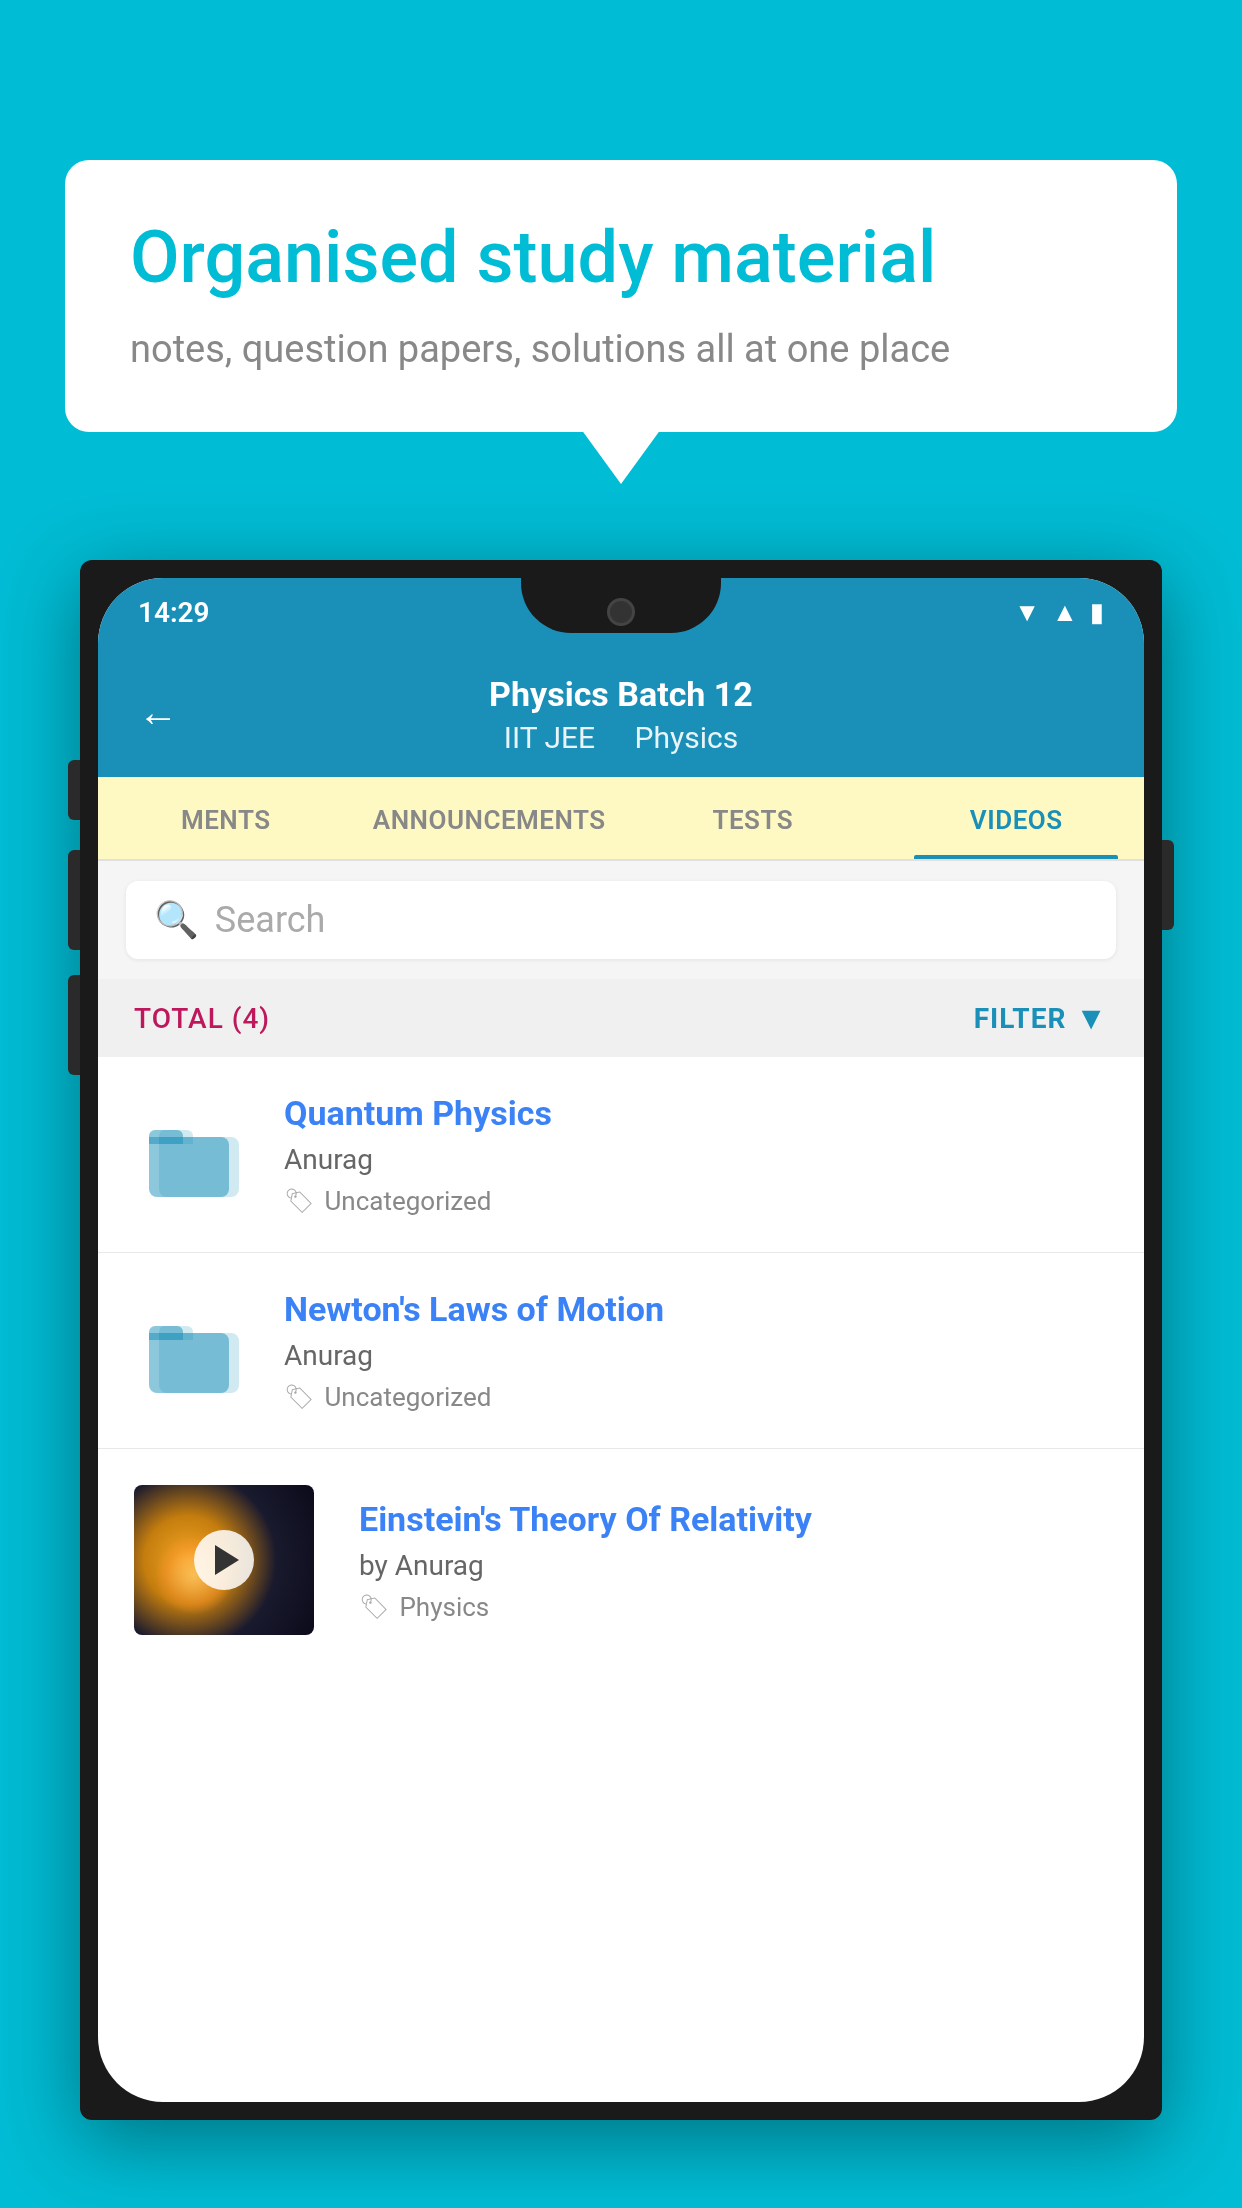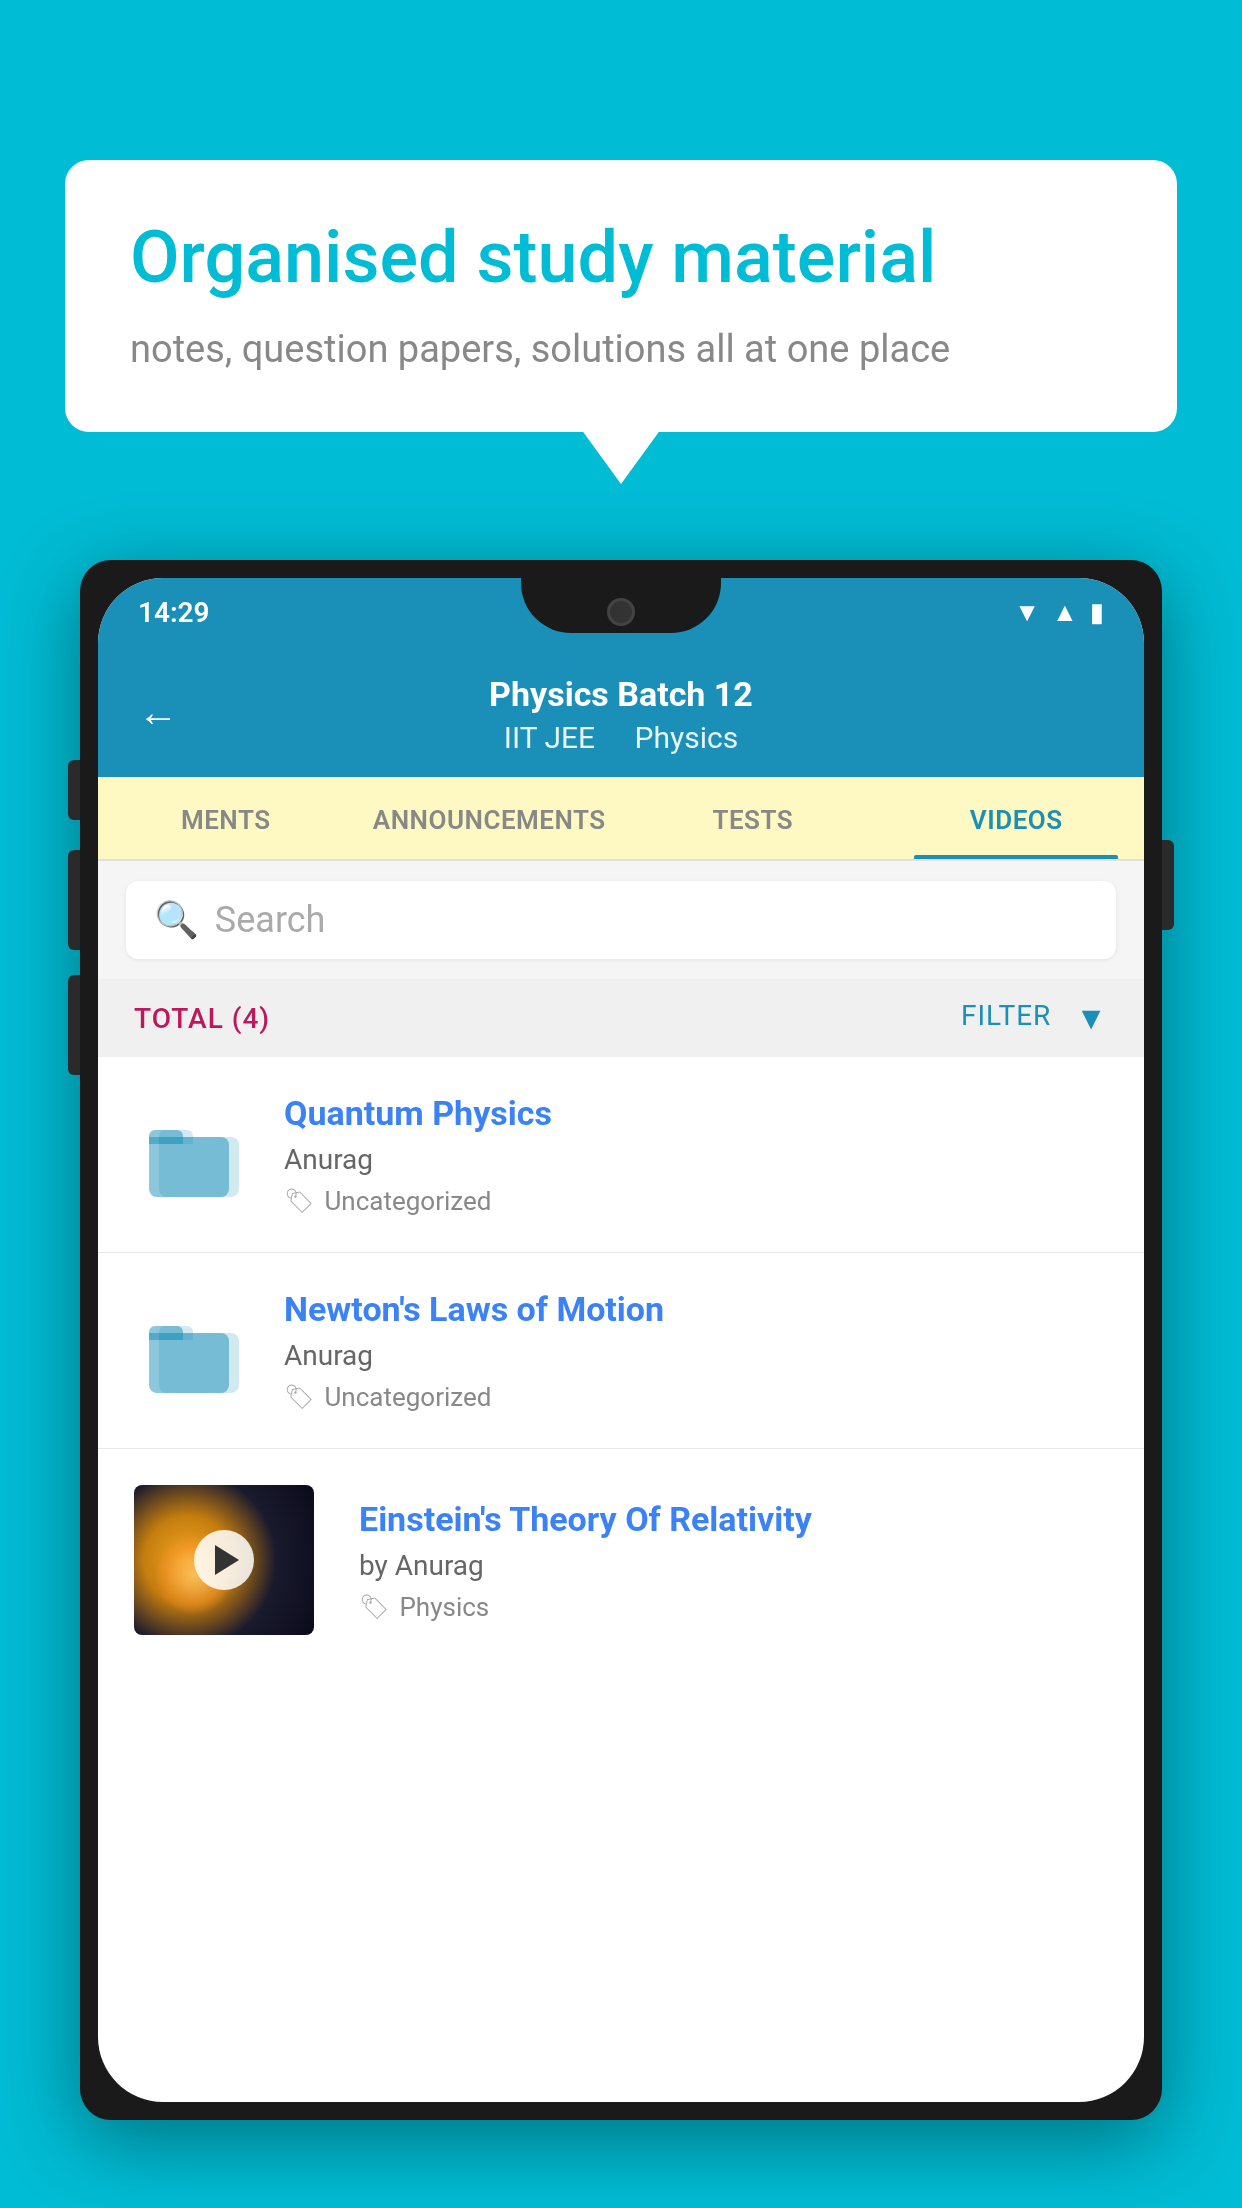--- a/index.html
+++ b/index.html
@@ -60,21 +60,21 @@
     .phone-container {
       position: absolute;
       top: 560px;
       left: 80px;
       right: 80px;
       bottom: 0;
     }
 
     .phone-outer {
       background: #1a1a1a;
-      border-radius: 31px;
+      border-radius: 12px;
       padding: 18px;
       position: relative;
       width: 100%;
       height: 1560px;
       box-shadow: 0 20px 80px rgba(0,0,0,0.4);
     }
 
     
     .phone-side-btn-right {
       position: absolute;
@@ -283,25 +283,25 @@
 
     .total-text {
       font-size: 28px;
       color: #be185d;
       font-weight: 500;
       letter-spacing: 1px;
     }
 
     .filter-btn {
       display: flex;
-      align-items: flex-start;
-      gap: 24px;
+      align-items: center;
+      gap: 9px;
       color: #1a8fb8;
       font-size: 28px;
-      font-weight: 400;
+      font-weight: 700;
       letter-spacing: 1px;
     }
 
     .filter-icon {
       font-size: 32px;
       color: #1a8fb8;
     }
 
     
     .video-list {

